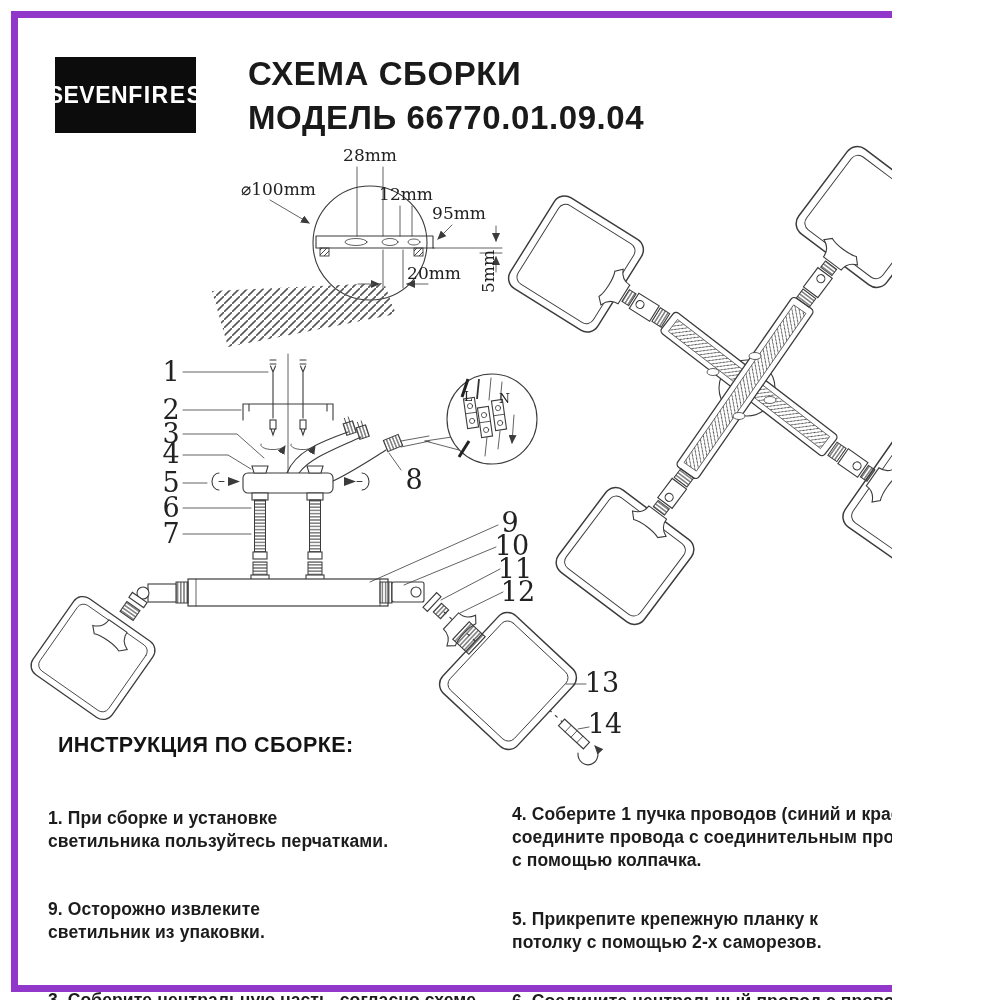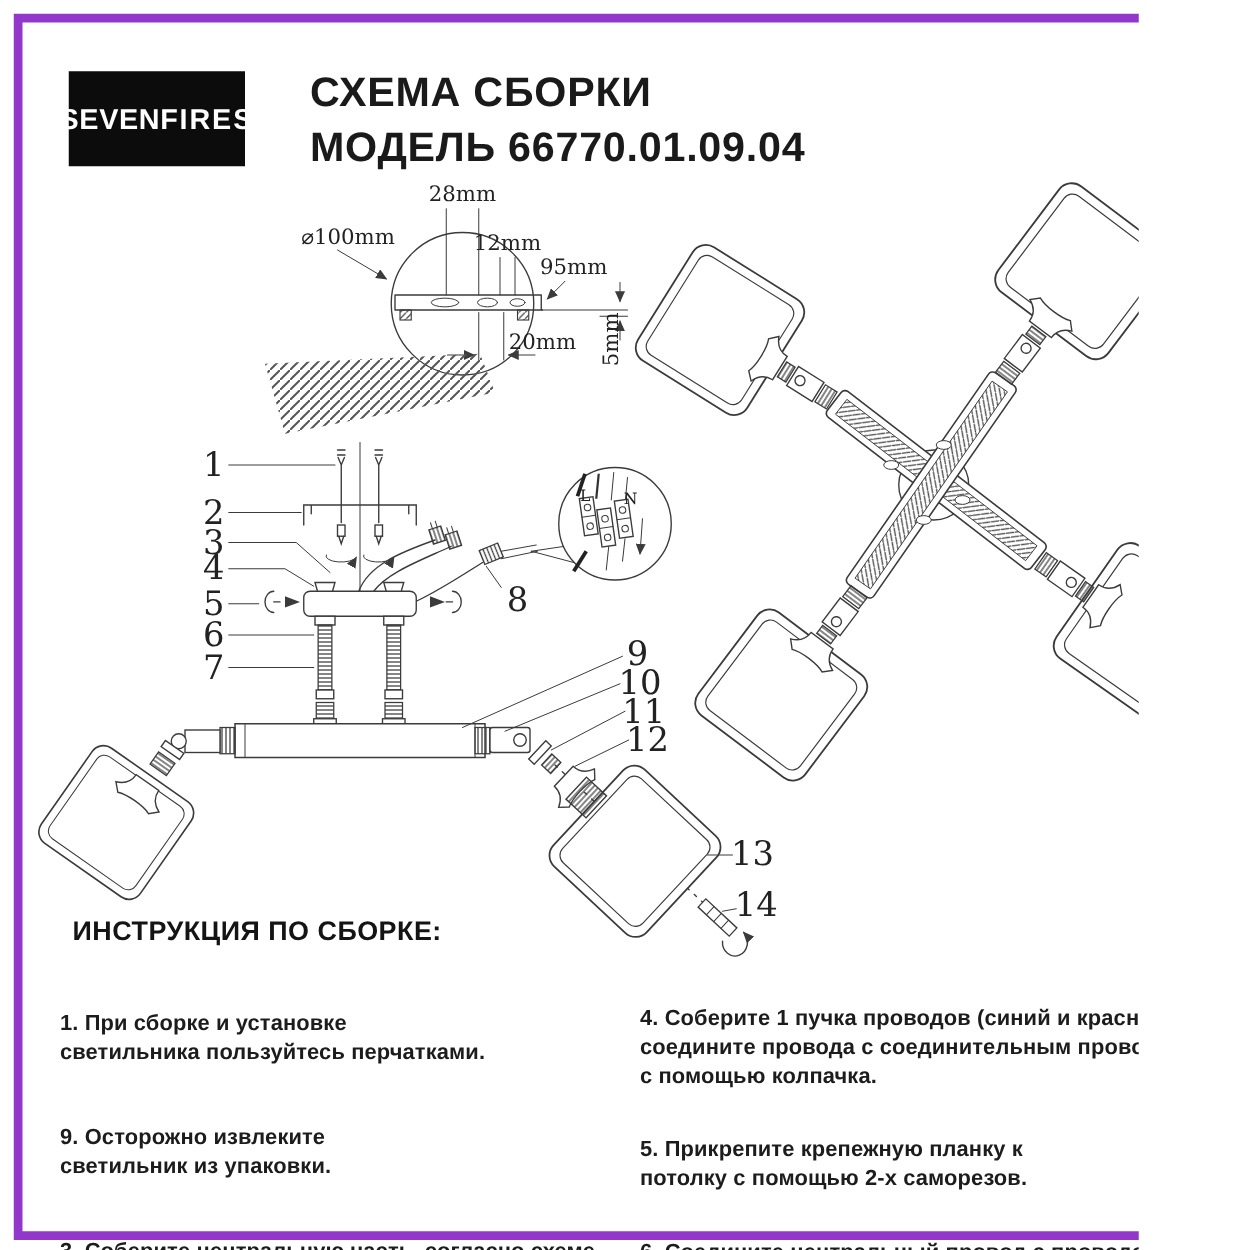--- a/index.html
+++ b/index.html
@@ -1,17 +1,17 @@
 <!DOCTYPE html>
 <html><head>
 <meta charset="utf-8">
 <style>
   html,body{margin:0;padding:0;background:#ffffff;}
   body{width:1000px;height:1000px;font-family:"Liberation Sans",sans-serif;-webkit-font-smoothing:antialiased;}
-  .page{position:relative;width:892px;height:1000px;background:#fff;overflow:hidden;padding-left:19px;}
+  .page{position:relative;width:892px;height:1000px;background:#fff;overflow:hidden;}
   .frame{position:absolute;left:11px;top:11px;width:964px;height:967px;border:7px solid #9138ca;pointer-events:none;}
   .logo{position:absolute;left:55px;top:57px;width:141px;height:76px;background:#0c0c0c;color:#fff;
         display:flex;align-items:center;justify-content:center;font-size:23px;letter-spacing:.5px;}
   .logo .b{font-weight:700;}
   .logo .l{font-weight:700;letter-spacing:1.5px;}
   .title{position:absolute;left:248px;top:52px;font-size:33px;font-weight:700;color:#1a1a1a;line-height:44px;letter-spacing:.6px;}
   .specs{position:absolute;left:28px;top:159px;width:172px;text-align:right;font-size:21px;font-weight:400;color:#151515;line-height:26px;}
   .diagram{position:absolute;left:0;top:0;width:1000px;height:1000px;}
   .hd{position:absolute;left:58px;top:733px;font-size:21.5px;font-weight:700;letter-spacing:.4px;color:#141414;}
   .col{position:absolute;font-size:17.5px;font-weight:700;color:#1c1c1c;line-height:23px;white-space:pre-line;letter-spacing:.1px;}

